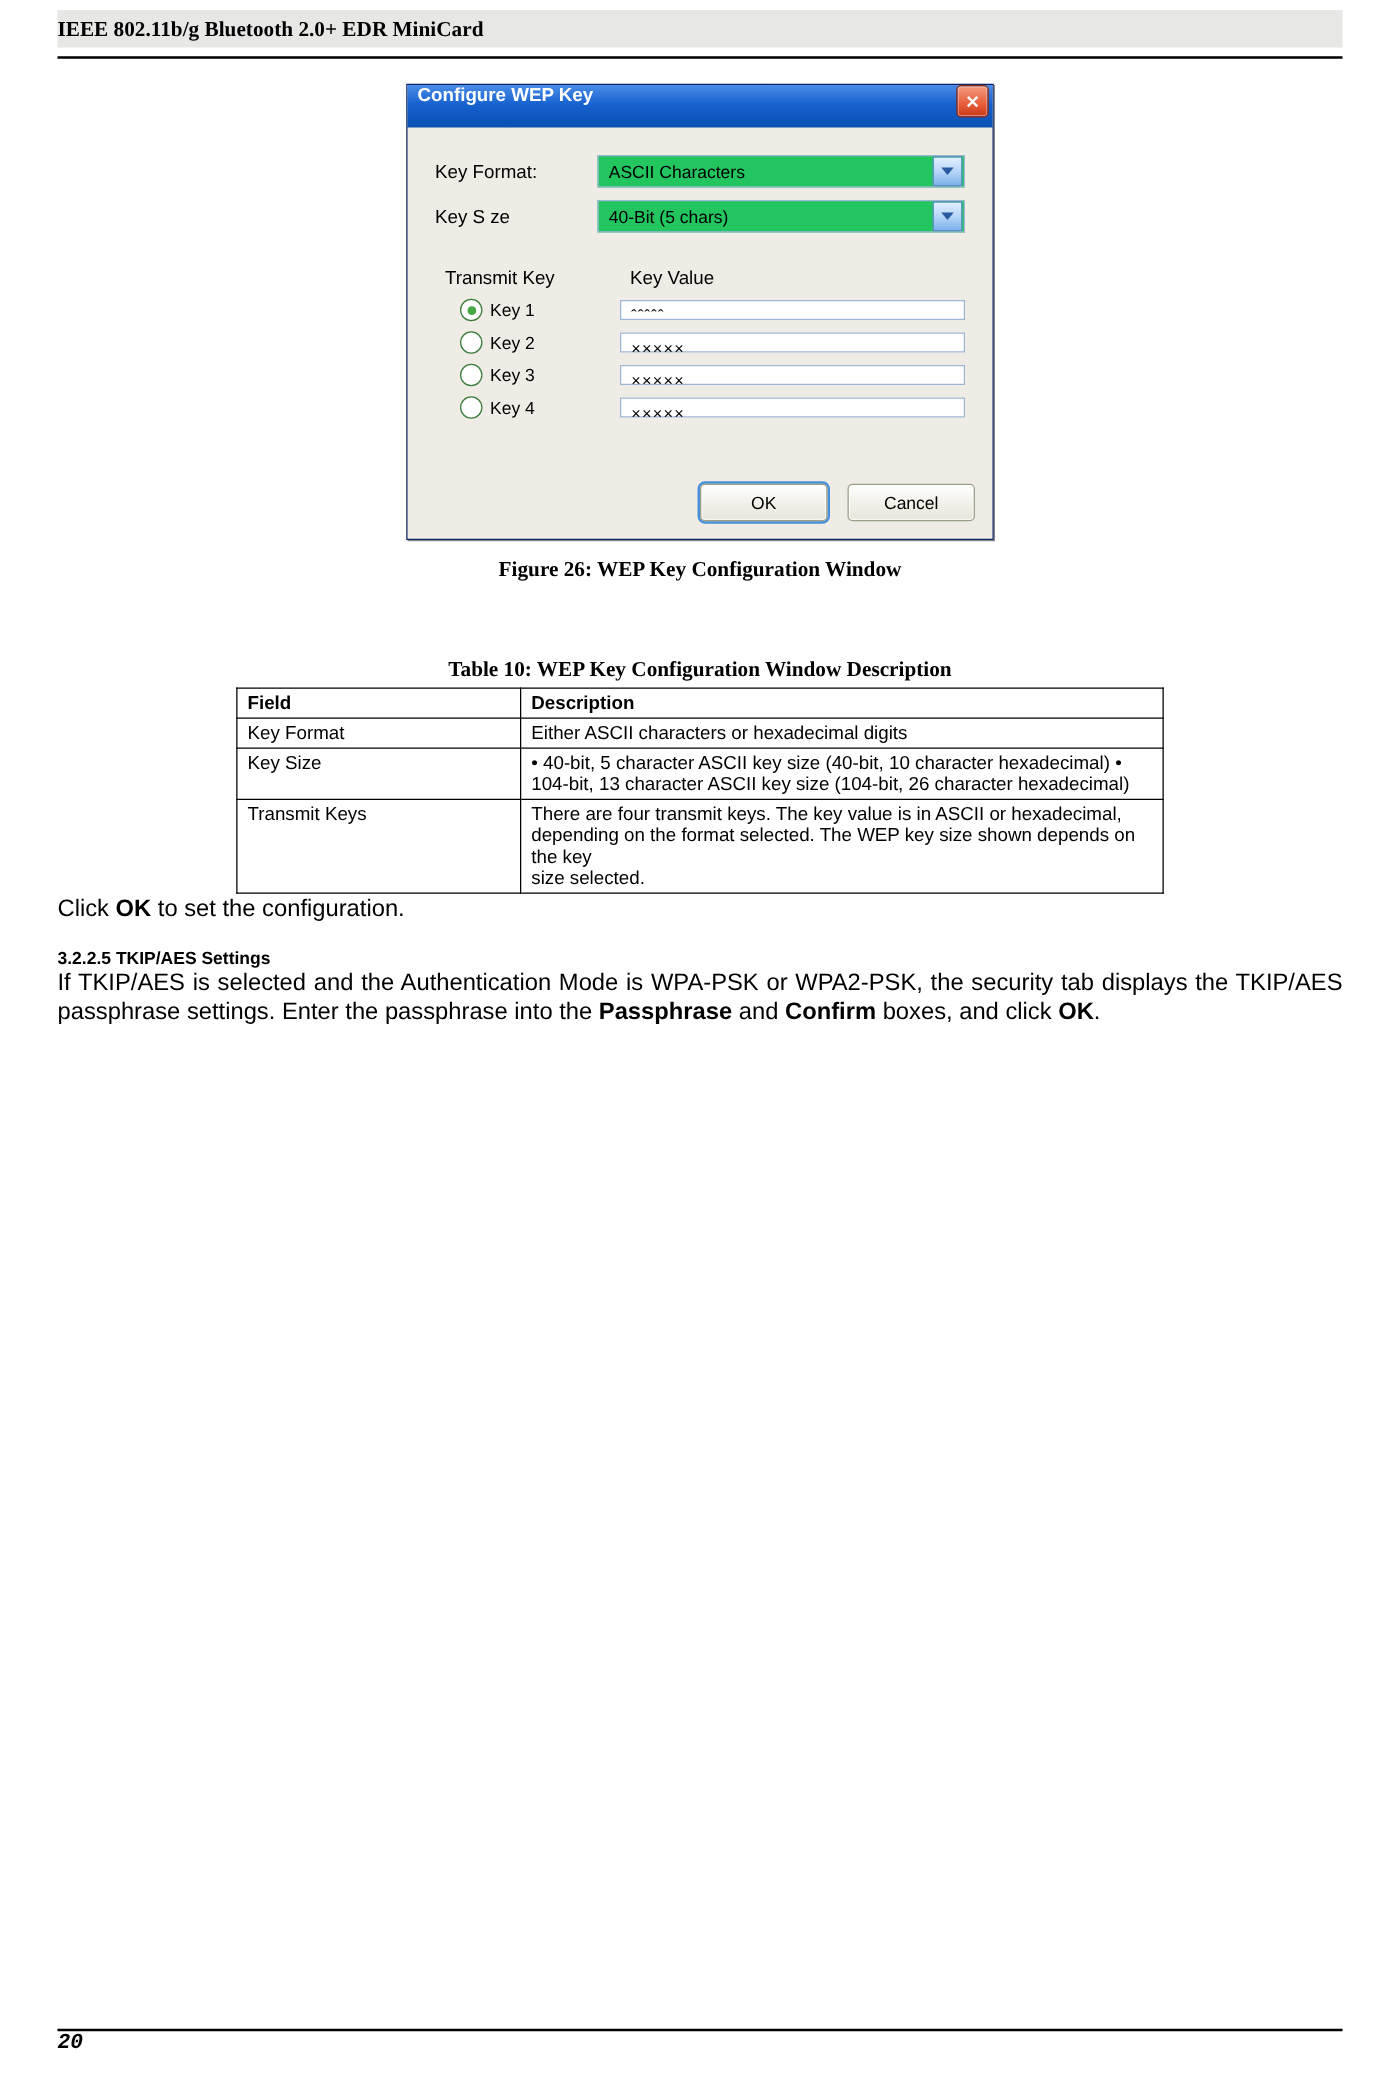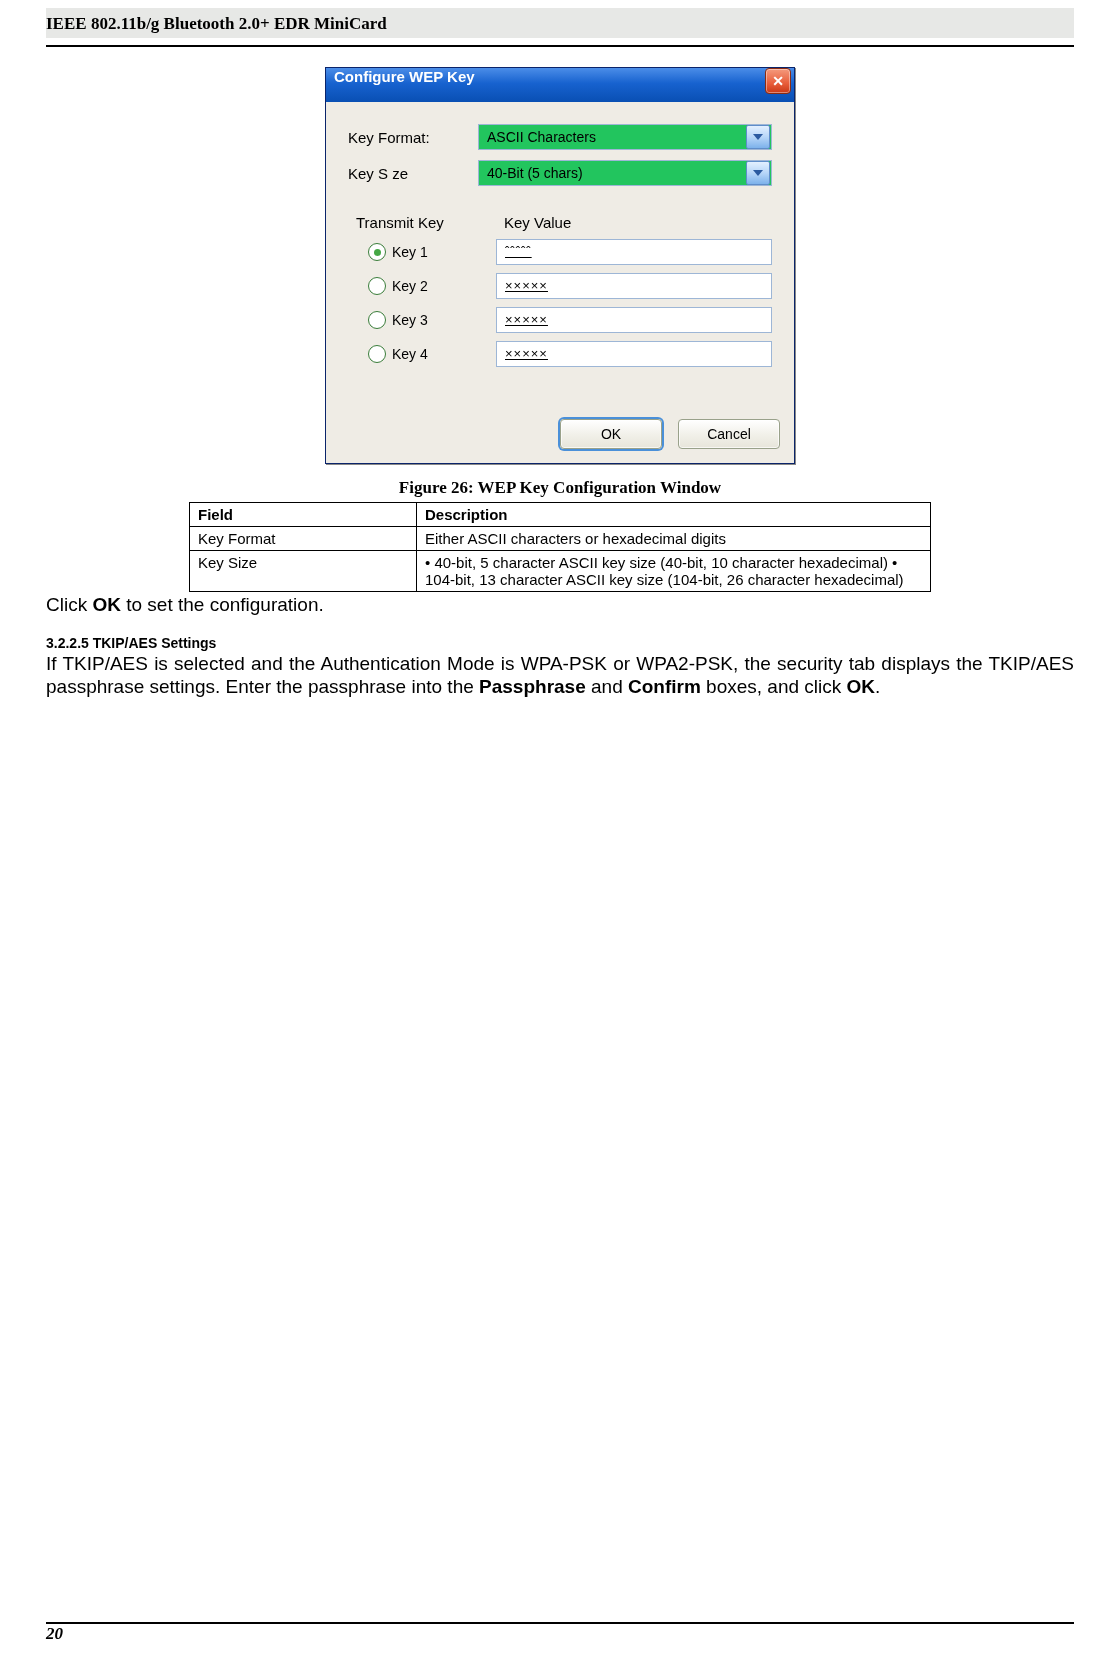--- a/index.html
+++ b/index.html
@@ -36,20 +36,21 @@
     position: absolute;
     left: 46px;
     right: 46px;
     bottom: 18px;
   }
   .page-number {
     font-weight: bold;
     font-style: italic;
     font-size: 17px;
     margin-top: 0;
+    font-family: Liberation Mono, monospace;
   }
 
   
   .dialog-wrap {
     margin-top: 20px;
     text-align: center;
   }
   .dialog {
     display: inline-block;
     width: 468px;
@@ -115,29 +116,28 @@
   .radio-row { display: flex; align-items: center; margin-bottom: 8px; }
   .radio-col { width: 148px; display: flex; align-items: center; padding-left: 20px; box-sizing:border-box; }
   .xp-radio {
     width: 16px; height: 16px; border: 1px solid #3a7d3a; border-radius: 50%;
     background: #fff; display:inline-flex; align-items:center; justify-content:center;
     margin-right: 6px;
   }
   .xp-radio.sel::after { content:""; width:7px; height:7px; border-radius:50%; background:#45a845; }
   .key-input {
     flex: 1;
-    height: 26px;
+    height: 16px;
     background: #fff;
     border: 1px solid #9db6d6;
     box-sizing: border-box;
     padding: 0 8px;
     font-size: 13px;
     letter-spacing: 1px;
     line-height: 24px;
-    text-decoration: underline;
   }
   .dlg-buttons {
     margin-top: 40px;
     padding: 12px 14px 14px 14px;
     display: flex;
     justify-content: flex-end;
     gap: 16px;
   }
   .xp-btn {
     width: 100px; height: 28px;
@@ -276,36 +276,43 @@
 
       <div class="dlg-buttons">
         <div class="xp-btn primary">OK</div>
         <div class="xp-btn">Cancel</div>
       </div>
     </div>
   </div>
 
   <div class="figure-caption">Figure 26: WEP Key Configuration Window</div>
 
+  <div class="table-caption">Table 10: WEP Key Configuration Window Description</div>
 
   <div class="desc-table-wrap">
     <table class="desc">
       <tbody>
           <tr>
         <th style="width:210px">Field</th>
         <th>Description</th>
       </tr>
       <tr>
         <td>Key Format</td>
         <td>Either ASCII characters or hexadecimal digits</td>
       </tr>
       <tr>
         <td>Key Size</td>
         <td>• 40-bit, 5 character ASCII key size (40-bit, 10 character hexadecimal) • 104-bit, 13 character ASCII key size (104-bit, 26 character hexadecimal)</td>
       </tr>
+      <tr>
+        <td>Transmit Keys</td>
+        <td style="white-space:pre-line">There are four transmit keys. The key value is in ASCII or hexadecimal,
+depending on the format selected. The WEP key size shown depends on the key
+size selected.</td>
+      </tr>
     </tbody>
       </table>
   </div>
 
   <div class="body-text">
     <span>Click </span><b>OK</b><span> to set the configuration.</span>
   </div>
 
   <div class="section-hdr">3.2.2.5 TKIP/AES Settings</div>
 

